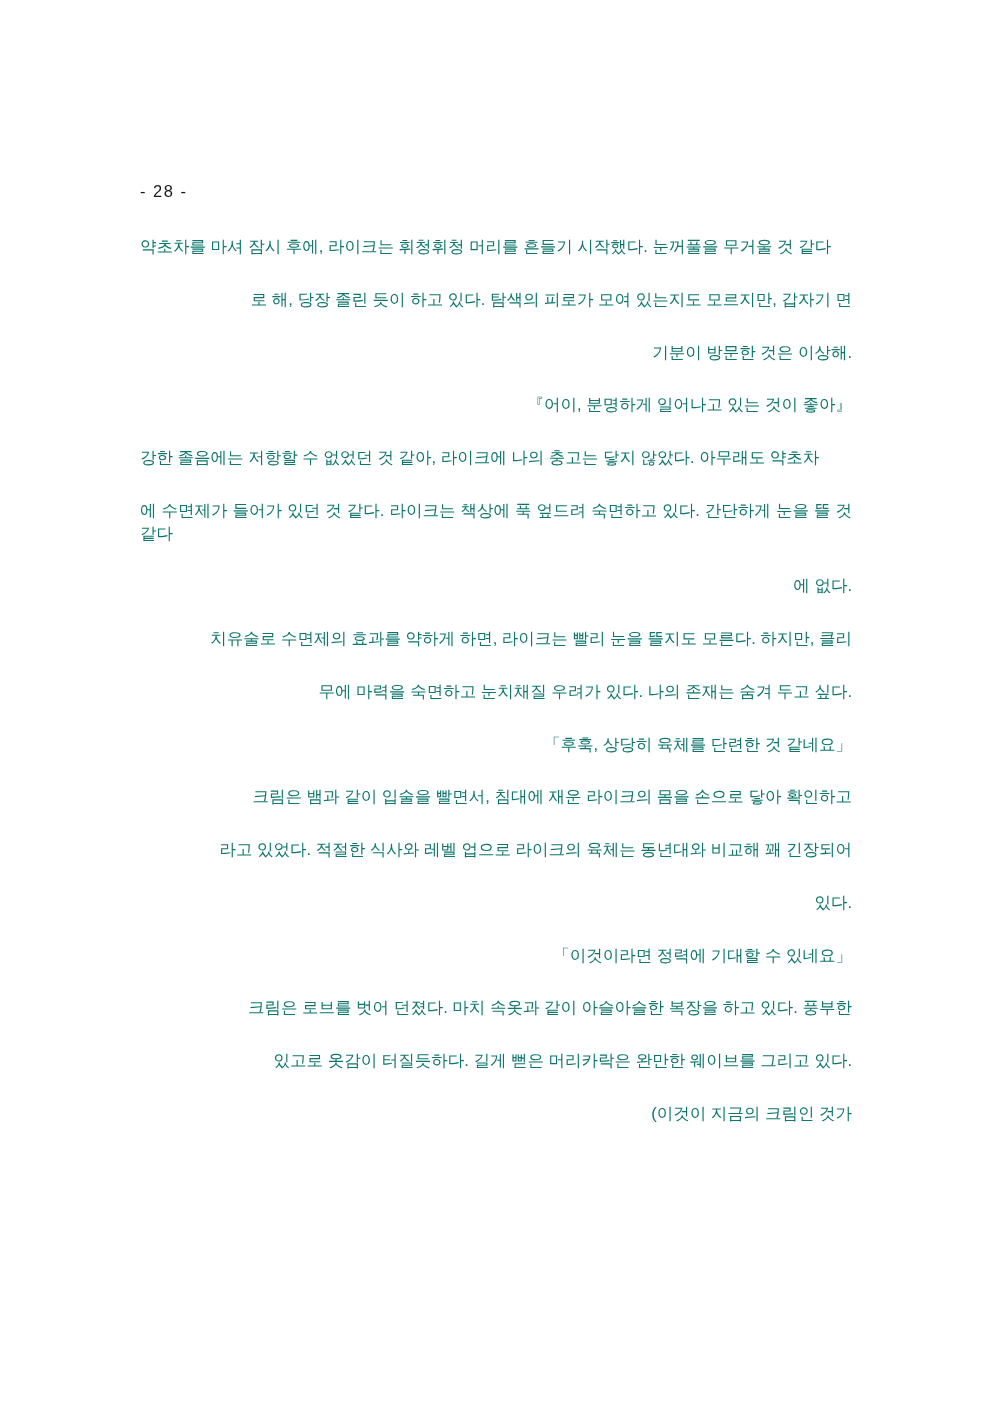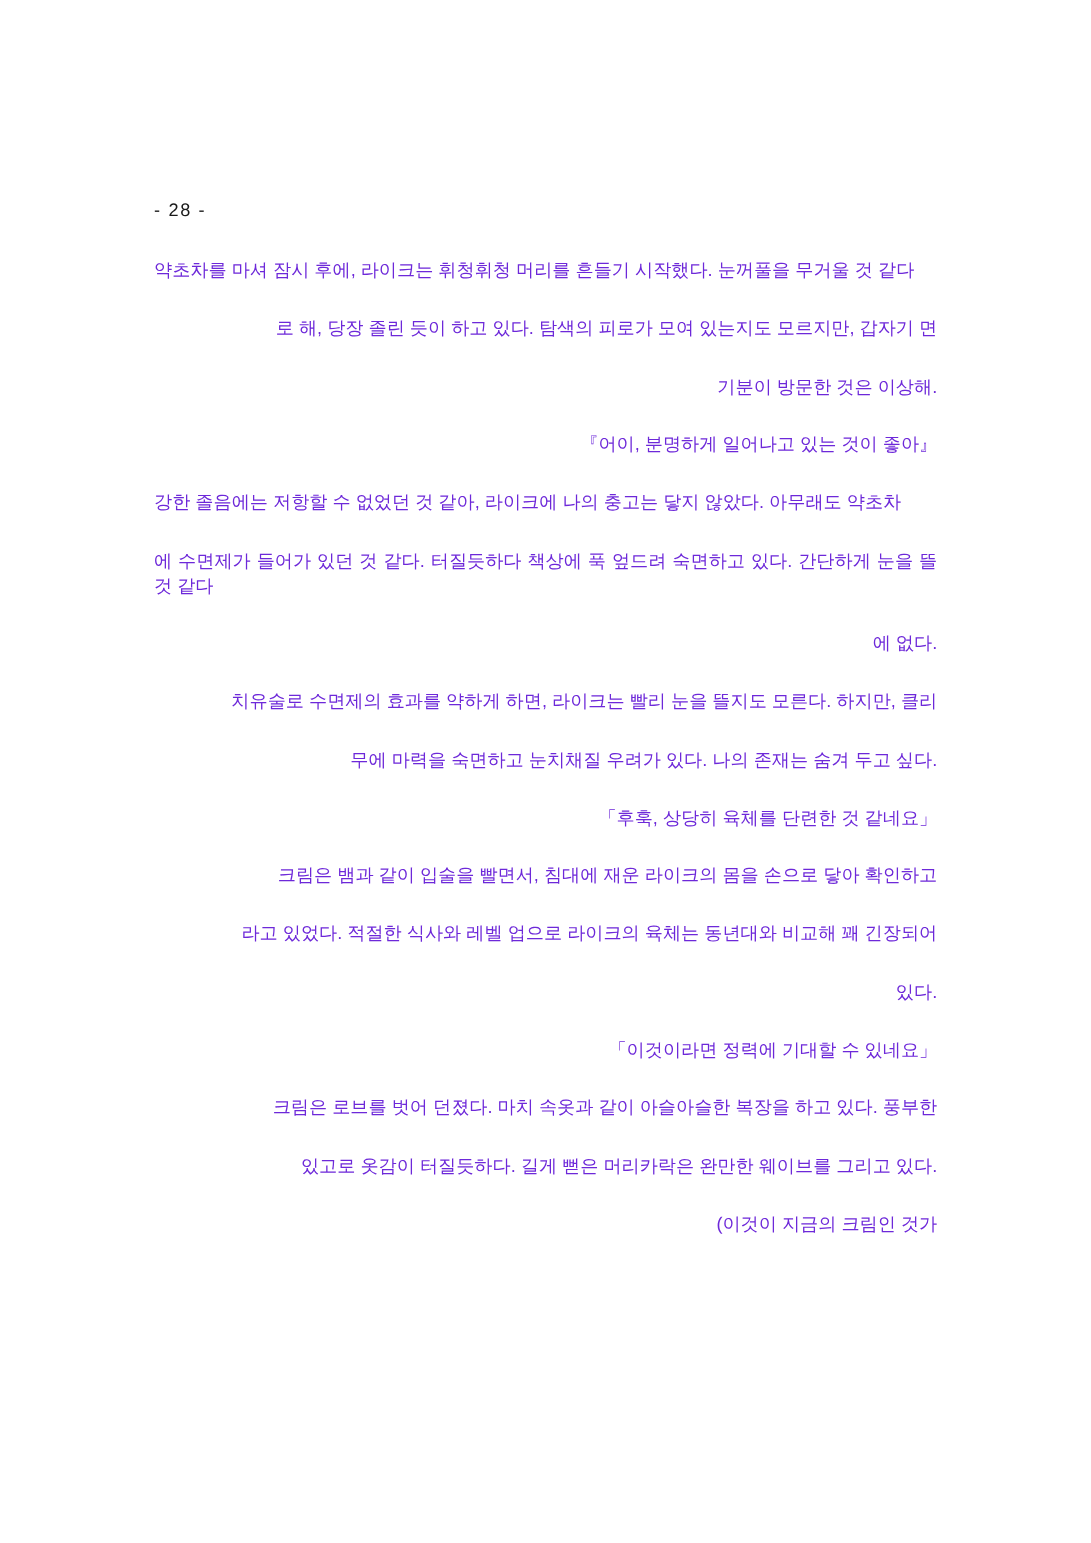--- a/index.html
+++ b/index.html
@@ -24,21 +24,21 @@
   .page-number {
     font-size: 16.5px;
     letter-spacing: 1.5px;
     color: #1a1a1a;
     margin: 0 0 34px 0;
     font-family: "Liberation Sans", sans-serif;
   }
   .body-text {
     font-size: 16.5px;
     line-height: 1.38;
-    color: #6d28d9;
+    color: #0f766e;
     font-family: "Liberation Sans", sans-serif;
   }
   .para {
     margin: 0 0 30px 0;
     text-align: justify;
     text-justify: inter-word;
     word-break: keep-all;
   }
   .para:last-child {
     margin-bottom: 0;
@@ -57,21 +57,21 @@
 <div class="page">
 
   <div class="page-number">- 28 -</div>
 
   <div class="body-text">
     <p class="para justify-two">약초차를 마셔 잠시 후에, 라이크는 휘청휘청 머리를 흔들기 시작했다. 눈꺼풀을 무거울 것 같다</p>
     <p class="para single">로 해, 당장 졸린 듯이 하고 있다. 탐색의 피로가 모여 있는지도 모르지만, 갑자기 면</p>
     <p class="para single">기분이 방문한 것은 이상해.</p>
     <p class="para single">『어이, 분명하게 일어나고 있는 것이 좋아』</p>
     <p class="para justify-two">강한 졸음에는 저항할 수 없었던 것 같아, 라이크에 나의 충고는 닿지 않았다. 아무래도 약초차</p>
-    <p class="para justify-two">에 수면제가 들어가 있던 것 같다. 터질듯하다 책상에 푹 엎드려 숙면하고 있다. 간단하게 눈을 뜰 것 같다</p>
+    <p class="para justify-two">에 수면제가 들어가 있던 것 같다. 라이크는 책상에 푹 엎드려 숙면하고 있다. 간단하게 눈을 뜰 것 같다</p>
     <p class="para single">에 없다.</p>
     <p class="para single">치유술로 수면제의 효과를 약하게 하면, 라이크는 빨리 눈을 뜰지도 모른다. 하지만, 클리</p>
     <p class="para single">무에 마력을 숙면하고 눈치채질 우려가 있다. 나의 존재는 숨겨 두고 싶다.</p>
     <p class="para single">「후훅, 상당히 육체를 단련한 것 같네요」</p>
     <p class="para single">크림은 뱀과 같이 입술을 빨면서, 침대에 재운 라이크의 몸을 손으로 닿아 확인하고</p>
     <p class="para single">라고 있었다. 적절한 식사와 레벨 업으로 라이크의 육체는 동년대와 비교해 꽤 긴장되어</p>
     <p class="para single">있다.</p>
     <p class="para single">「이것이라면 정력에 기대할 수 있네요」</p>
     <p class="para single">크림은 로브를 벗어 던졌다. 마치 속옷과 같이 아슬아슬한 복장을 하고 있다. 풍부한</p>
     <p class="para single">있고로 옷감이 터질듯하다. 길게 뻗은 머리카락은 완만한 웨이브를 그리고 있다.</p>

